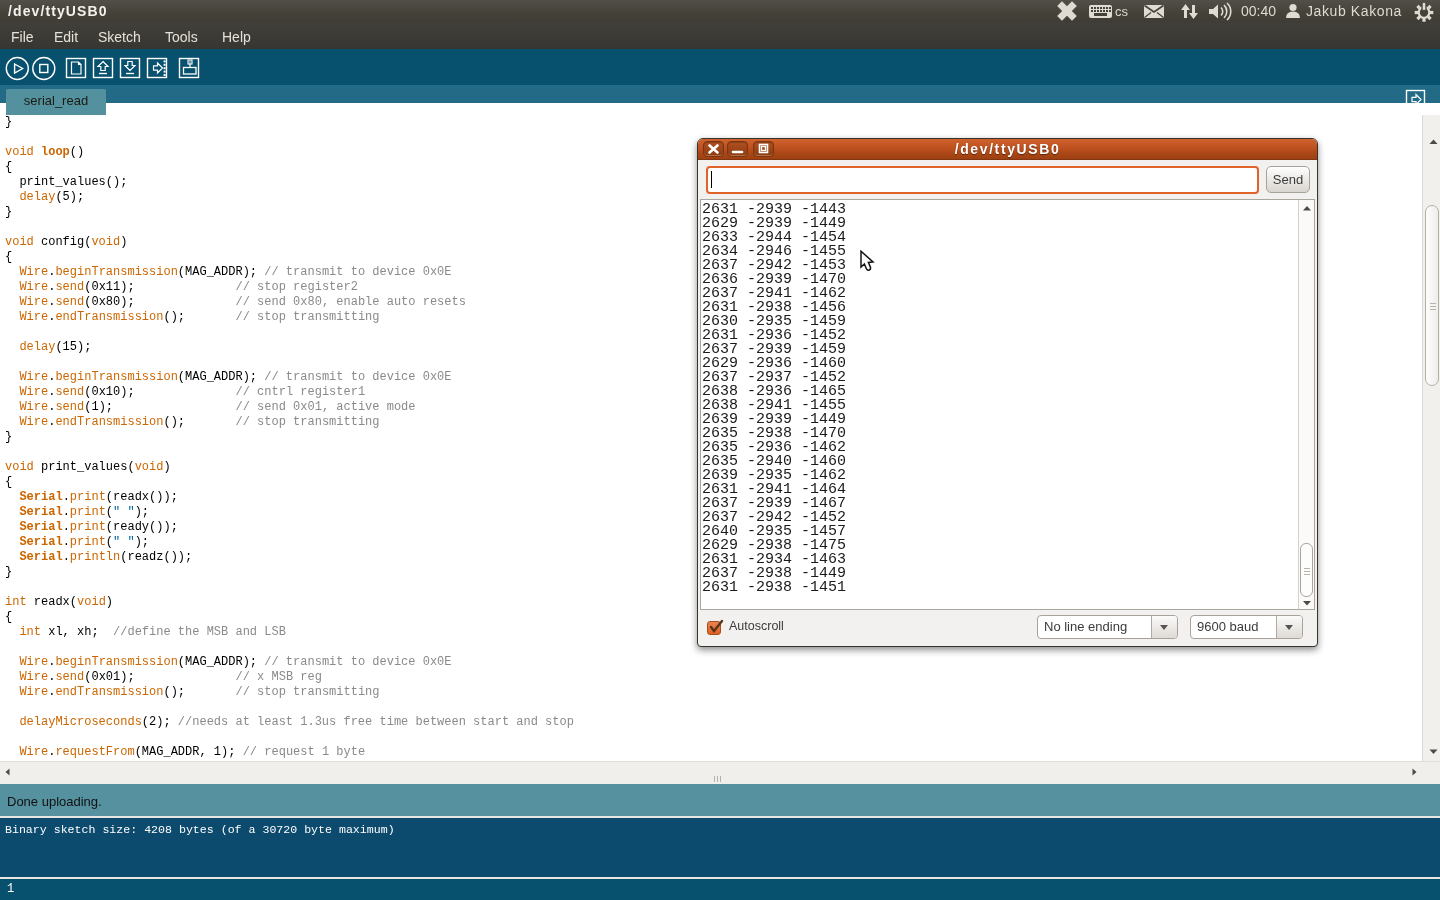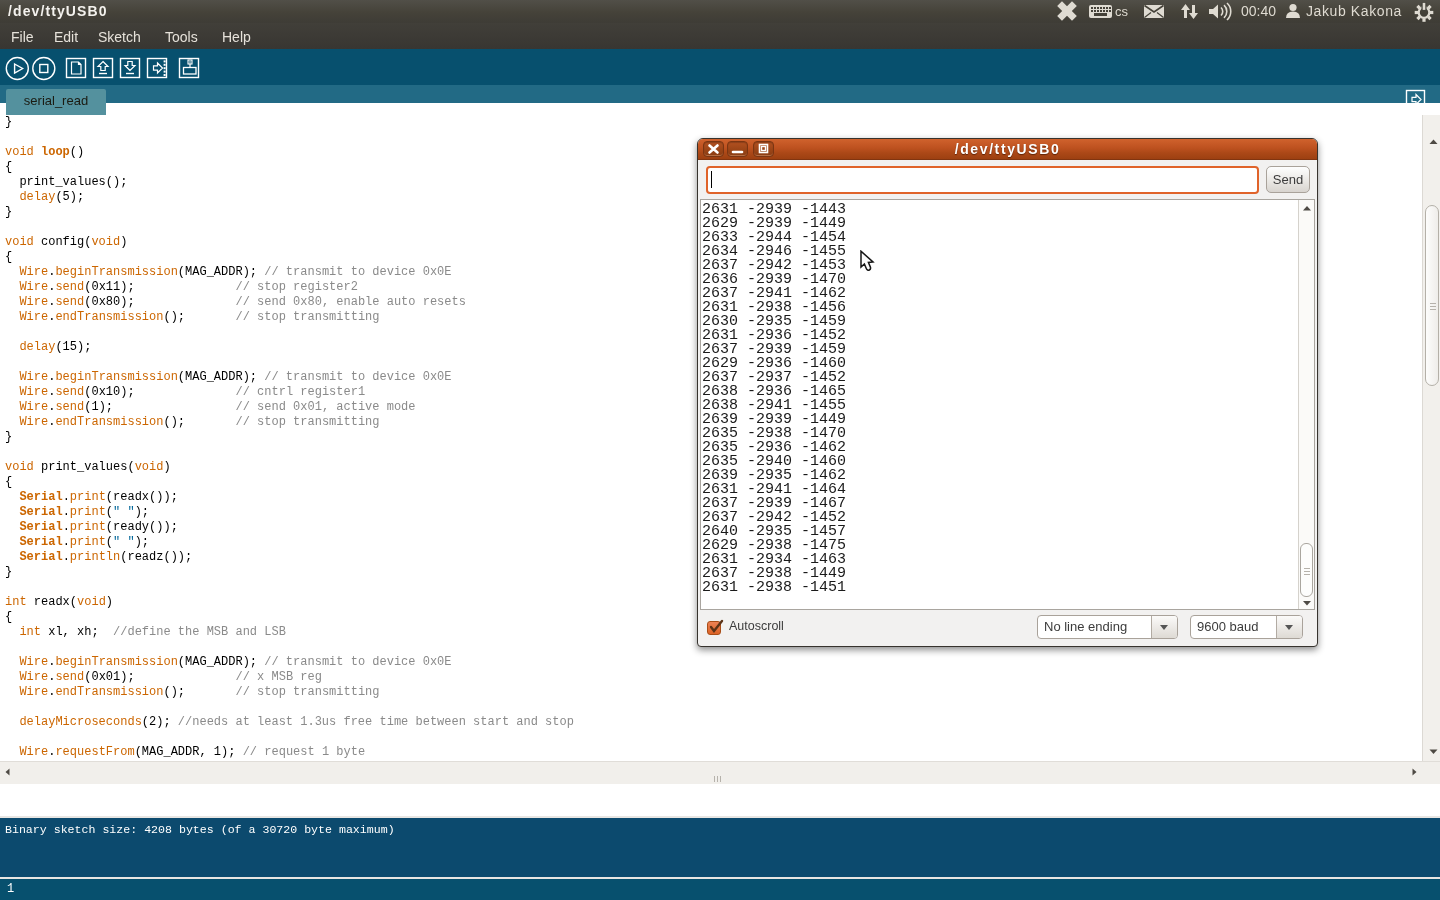--- a/index.html
+++ b/index.html
@@ -250,20 +250,23 @@
       </svg>
     <svg width="6" height="9" style="position:absolute;left:1412px;top:6px">
         <path d="M0.5 0.5 L4.5 4 L0.5 7.5 Z" fill="#4e4a44"></path>
       </svg>
     <svg width="12" height="8" style="position:absolute;left:713px;top:13px">
         <g stroke="#b6b2ab" stroke-width="1">
           <path d="M1.5 1 V7 M4.5 1 V7 M7.5 1 V7"></path>
         </g>
       </svg>
   </div>
+  <div class="status">
+      <span>Done uploading.</span>
+    </div>
   <div class="console">
       <pre>Binary sketch size: 4208 bytes (of a 30720 byte maximum)</pre>
     </div>
   <div class="linestrip">
       <span>1</span>
     </div>
 
   <div class="serialwin">
     <div class="titlebar">
       <div class="title">/dev/ttyUSB0</div>

